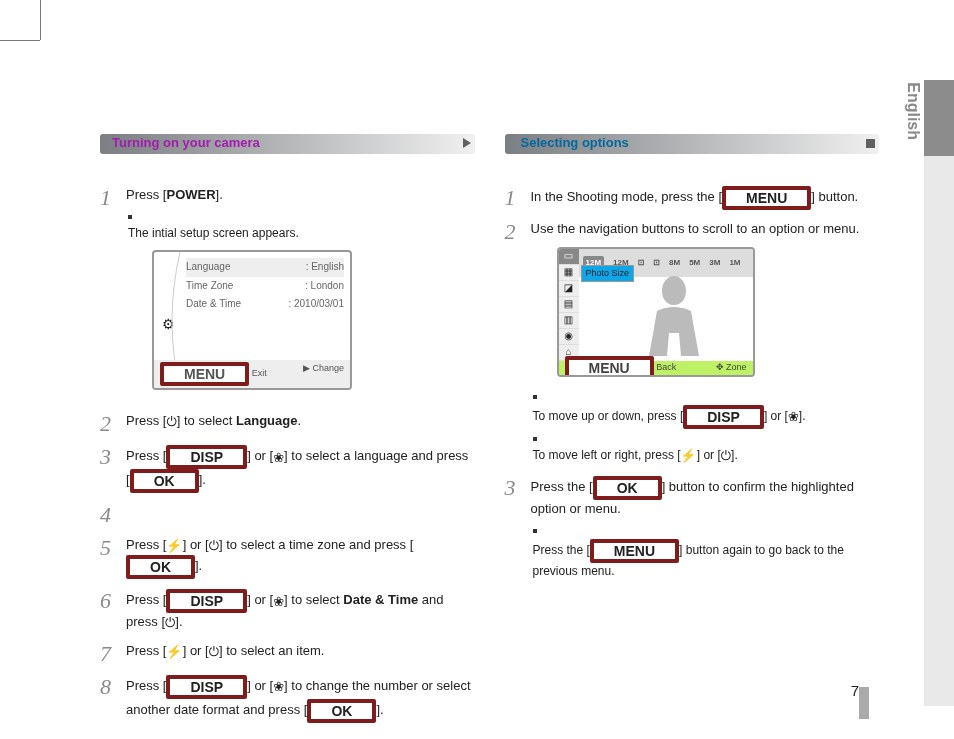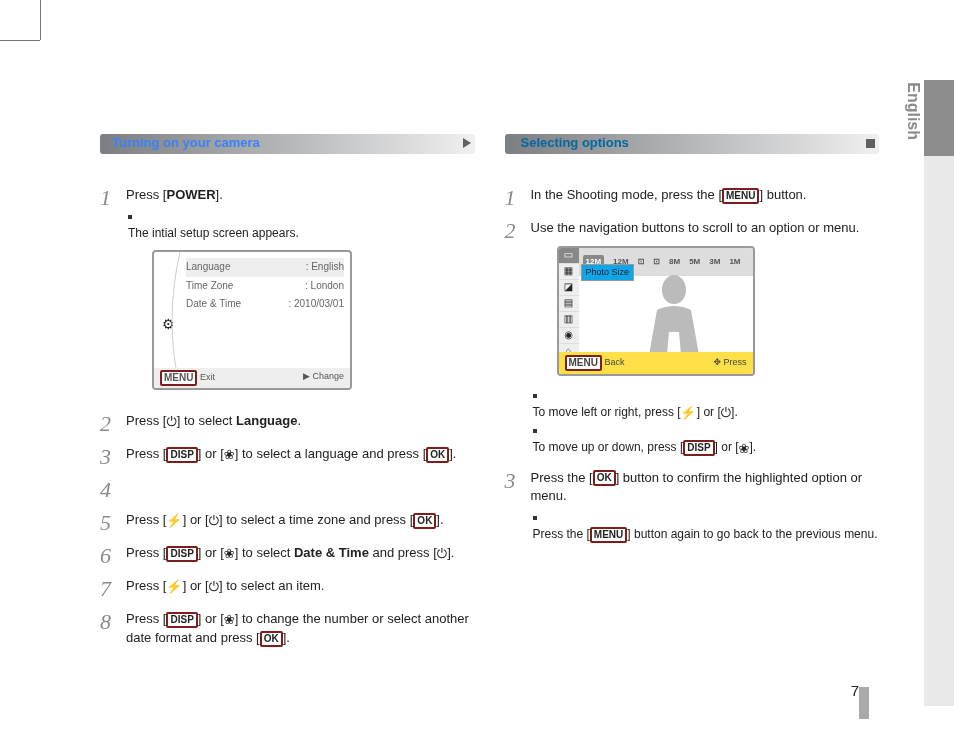--- a/index.html
+++ b/index.html
@@ -68,21 +68,21 @@
     position: absolute;
     left: 0; right: 0; top: 4px;
     height: 20px;
     background: linear-gradient(90deg, #7b7e82 0%, #f0f0f0 100%);
     border-radius: 3px;
   }
   .section-head .label {
     position: relative;
     padding: 5px 12px;
     font-weight: bold;
-    color: #3b82f6;
+    color: #a21caf;
     z-index: 1;
     display: inline-block;
   }
   .section-head.right .label { color: #0369a1; padding-left: 16px;}
   .section-head .arrow {
     position: absolute;
     right: 4px;
     top: 8px;
     width: 0; height: 0;
     border-left: 8px solid #606060;
@@ -109,24 +109,24 @@
     line-height: 1;
     padding-top: 1px;
   }
   .step-body { flex: 1; line-height: 1.45; }
   .sub { padding-left: 2px; margin-top: 4px; }
   .sub-item { display: flex; gap: 6px; font-size: 12px; margin-bottom: 2px; flex-direction: column; }
   .sub-bullet { width: 4px; height: 4px; background: #333; margin-top: 6px; flex-shrink:0; }
 
   .icon-box {
     display: inline-block;
-    font-size: 10px;
+    font-size: 14px;
     font-weight: bold;
-    padding: 1px 2px;
-    border: 2px solid #7f1d1d;
+    padding: 1px 20px;
+    border: 4px solid #7f1d1d;
     border-radius: 2px;
     background: #fff;
     line-height: 1;
     vertical-align: middle;
   }
   .icon-sym {
     display: inline-block;
     font-size: 13px;
     vertical-align: middle;
     line-height: 1;
@@ -200,22 +200,22 @@
   }
   .screen-shoot .tooltip {
     position: absolute;
     top: 16px; left: 22px;
     background: #0ea5e9;
     border: 1px solid #999;
     padding: 1px 4px;
     font-size: 9px;
   }
   .screen-shoot .footer {
-    position: absolute; bottom:0; left:0; right:0; height:22px;
-    background:#fde047;
+    position: absolute; bottom:0; left:0; right:0; height:14px;
+    background:#bef264;
     display:flex; justify-content:space-between; align-items:center;
     padding: 0 6px;
     font-size: 9px;
     color:#444;
     margin-top:35px;
   }
 
   .page-num {
     position: absolute;
     right: 20px;
@@ -384,35 +384,35 @@
               <span>5M</span>
               <span>3M</span>
               <span>1M</span>
             </div>
             <div class="tooltip">Photo Size</div>
             <svg class="silh" viewBox="0 0 70 90">
               <path d="M35 5 C 42 5 47 12 47 20 C 47 28 42 34 35 34 C 28 34 23 28 23 20 C 23 12 28 5 35 5 Z M 18 40 C 18 40 25 36 35 36 C 45 36 52 40 52 40 L 60 85 L 42 85 L 40 62 L 30 62 L 28 85 L 10 85 Z" fill="#bbb"></path>
             </svg>
             <div class="footer">
               <span><span class="icon-box">MENU</span> <span>Back</span></span>
-              <span><span>✥</span> <span>Press</span></span>
+              <span><span>✥</span> <span>Zone</span></span>
             </div>
           </div>
 
           <div class="sub">
             <div class="sub-item">
               <span class="sub-bullet"></span>
               <span>
-                <span>To move left or right, press [</span><span class="icon-sym">⚡</span><span>] or [</span><span class="icon-sym">⏻</span><span>].</span>
+                <span>To move up or down, press [</span><span class="icon-box">DISP</span><span>] or [</span><span class="icon-sym">❀</span><span>].</span>
               </span>
             </div>
             <div class="sub-item">
               <span class="sub-bullet"></span>
               <span>
-                <span>To move up or down, press [</span><span class="icon-box">DISP</span><span>] or [</span><span class="icon-sym">❀</span><span>].</span>
+                <span>To move left or right, press [</span><span class="icon-sym">⚡</span><span>] or [</span><span class="icon-sym">⏻</span><span>].</span>
               </span>
             </div>
           </div>
         </div>
       </li>
 
       <li class="step">
         <span class="step-num">3</span>
         <div class="step-body">
           <span>Press the [</span><span class="icon-box">OK</span><span>] button to confirm the highlighted option or menu.</span>

